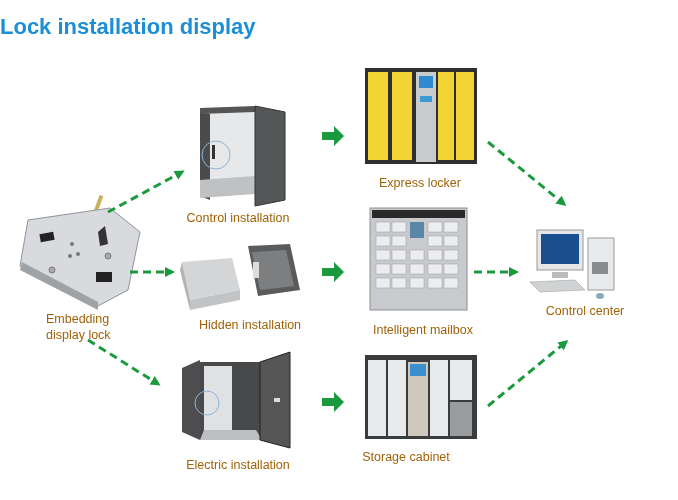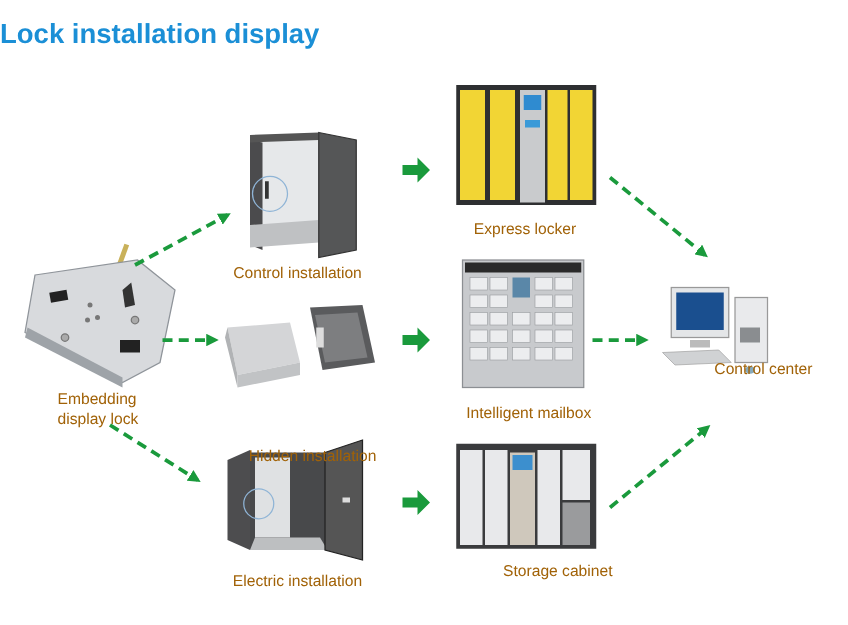--- a/index.html
+++ b/index.html
@@ -138,18 +138,18 @@
   <line x1="488" y1="142" x2="564" y2="204" stroke="#1a9a3c" stroke-width="3" stroke-dasharray="8,5" marker-end="url(#ah)"></line>
   <line x1="474" y1="272" x2="516" y2="272" stroke="#1a9a3c" stroke-width="3" stroke-dasharray="8,5" marker-end="url(#ah)"></line>
   <line x1="488" y1="406" x2="566" y2="342" stroke="#1a9a3c" stroke-width="3" stroke-dasharray="8,5" marker-end="url(#ah)"></line>
 </svg>
 
 <div class="label left" style="left:46px;top:311px;line-height:16px;">
   <div>Embedding</div>
   <div>display lock</div>
 </div>
 <div class="label" style="left:168px;top:211px;width:140px;">Control installation</div>
-<div class="label" style="left:180px;top:318px;width:140px;margin-top:40px;">Hidden installation</div>
+<div class="label" style="left:180px;top:318px;width:140px;">Hidden installation</div>
 <div class="label" style="left:158px;top:458px;width:160px;">Electric installation</div>
 <div class="label" style="left:350px;top:176px;width:140px;">Express locker</div>
 <div class="label" style="left:348px;top:323px;width:150px;">Intelligent mailbox</div>
-<div class="label" style="left:350px;top:450px;width:140px;text-align:right;">Storage cabinet</div>
-<div class="label" style="left:520px;top:288px;width:130px;text-align:right;">Control center</div>
+<div class="label" style="left:336px;top:450px;width:140px;">Storage cabinet</div>
+<div class="label" style="left:520px;top:304px;width:130px;">Control center</div>
 
 </body></html>

